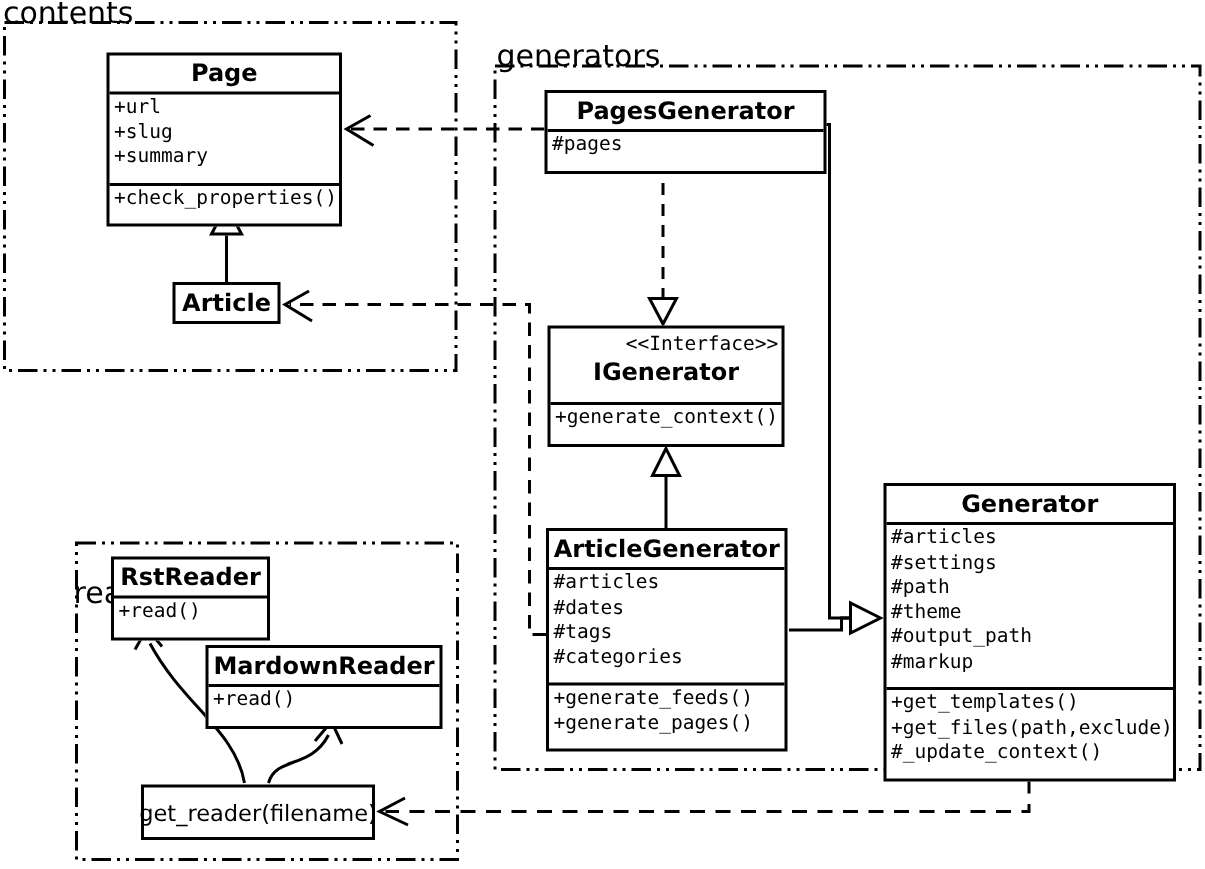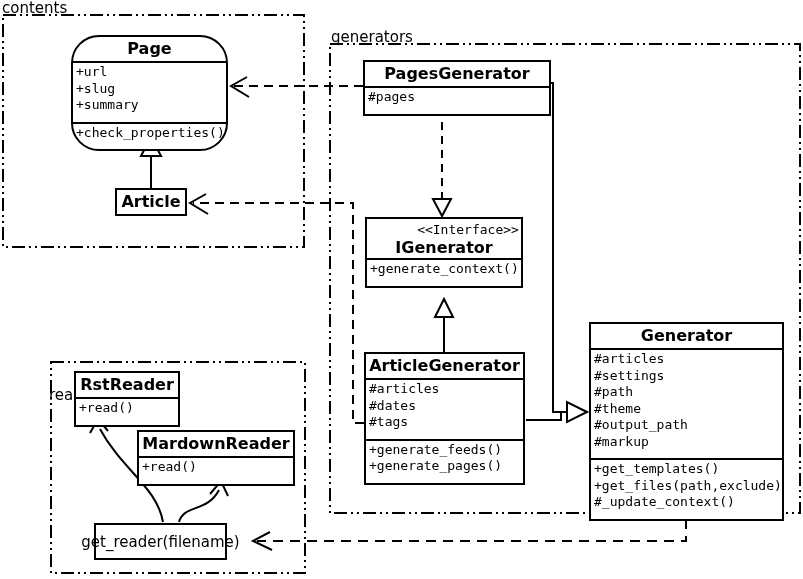--- a/index.html
+++ b/index.html
@@ -2,37 +2,37 @@
 <html><head>
 <meta charset="utf-8">
 <style>
   html,body{margin:0;padding:0;background:#ffffff;}
   .stage{
     position:relative;width:803px;height:579px;background:#ffffff;overflow:hidden;
     font-family:"DejaVu Sans",sans-serif;color:#000;
   }
   .connector-layer{position:absolute;left:0;top:0;width:803px;height:579px;}
   .pkg-label{
-    position:absolute;font-size:15px;line-height:16px;color:#000;
+    position:absolute;font-size:20px;line-height:16px;color:#000;
     font-family:"DejaVu Sans",sans-serif;
   }
   .uml-class{
     position:absolute;background:#ffffff;border:2px solid #000;box-sizing:border-box;
   }
   .uml-title{
     font-weight:bold;font-size:16px;line-height:24px;text-align:center;
     padding:0 2px;white-space:nowrap;
   }
   .uml-stereotype{
     font-family:"DejaVu Sans Mono",monospace;font-weight:normal;font-size:13px;
     line-height:16px;text-align:center;padding-top:3px;white-space:nowrap;padding-left:48px;
   }
   .uml-title-igen{
     font-weight:bold;font-size:16px;line-height:20px;text-align:center;
-    padding-bottom:0;white-space:nowrap;
+    padding-bottom:10px;white-space:nowrap;
   }
   .uml-compartment{
     border-top:2px solid #000;
     font-family:"DejaVu Sans Mono",monospace;font-size:13px;line-height:16.5px;
     padding:1px 3px 8px 3px;
   }
   .uml-member{white-space:nowrap;}
   .plain-node{
     position:absolute;background:#ffffff;border:2px solid #000;box-sizing:border-box;
     display:flex;align-items:center;justify-content:center;
@@ -76,21 +76,21 @@
     <path d="M90,433 L98,419 L108,431"></path>
 
     <path d="M179,522 C184,504 207,513 219,490"></path>
     <path d="M210,494 L221,481 L228,496"></path>
   </svg>
 
   <div class="pkg-label" style="left:2px;top:0px;">contents</div>
   <div class="pkg-label" style="left:331px;top:29px;">generators</div>
   <div class="pkg-label" style="left:49px;top:346px;margin-top:41px;">readers</div>
 
-  <div class="uml-class" style="left:71px;top:35px;width:157px;border-radius:28px;">
+  <div class="uml-class" style="left:71px;top:35px;width:157px;">
     <div class="uml-title">Page</div>
     <div class="uml-compartment">
       <div class="uml-member">+url</div>
       <div class="uml-member">+slug</div>
       <div class="uml-member">+summary</div>
     </div>
     <div class="uml-compartment">
       <div class="uml-member">+check_properties()</div>
     </div>
   </div>
@@ -113,20 +113,21 @@
       <div class="uml-member">+generate_context()</div>
     </div>
   </div>
 
   <div class="uml-class" style="left:364px;top:352px;width:161px;">
     <div class="uml-title">ArticleGenerator</div>
     <div class="uml-compartment">
       <div class="uml-member">#articles</div>
       <div class="uml-member">#dates</div>
       <div class="uml-member">#tags</div>
+      <div class="uml-member">#categories</div>
     </div>
     <div class="uml-compartment">
       <div class="uml-member">+generate_feeds()</div>
       <div class="uml-member">+generate_pages()</div>
     </div>
   </div>
 
   <div class="uml-class" style="left:589px;top:322px;width:195px;">
     <div class="uml-title">Generator</div>
     <div class="uml-compartment">
@@ -151,17 +152,17 @@
     </div>
   </div>
 
   <div class="uml-class" style="left:137px;top:430px;width:158px;">
     <div class="uml-title">MardownReader</div>
     <div class="uml-compartment">
       <div class="uml-member">+read()</div>
     </div>
   </div>
 
-  <div class="plain-node" style="left:94px;top:523px;width:133px;height:37px;">
+  <div class="plain-node" style="left:94px;top:523px;width:156px;height:37px;">
     <span>get_reader(filename)</span>
   </div>
 
 </div>
 
 </body></html>

